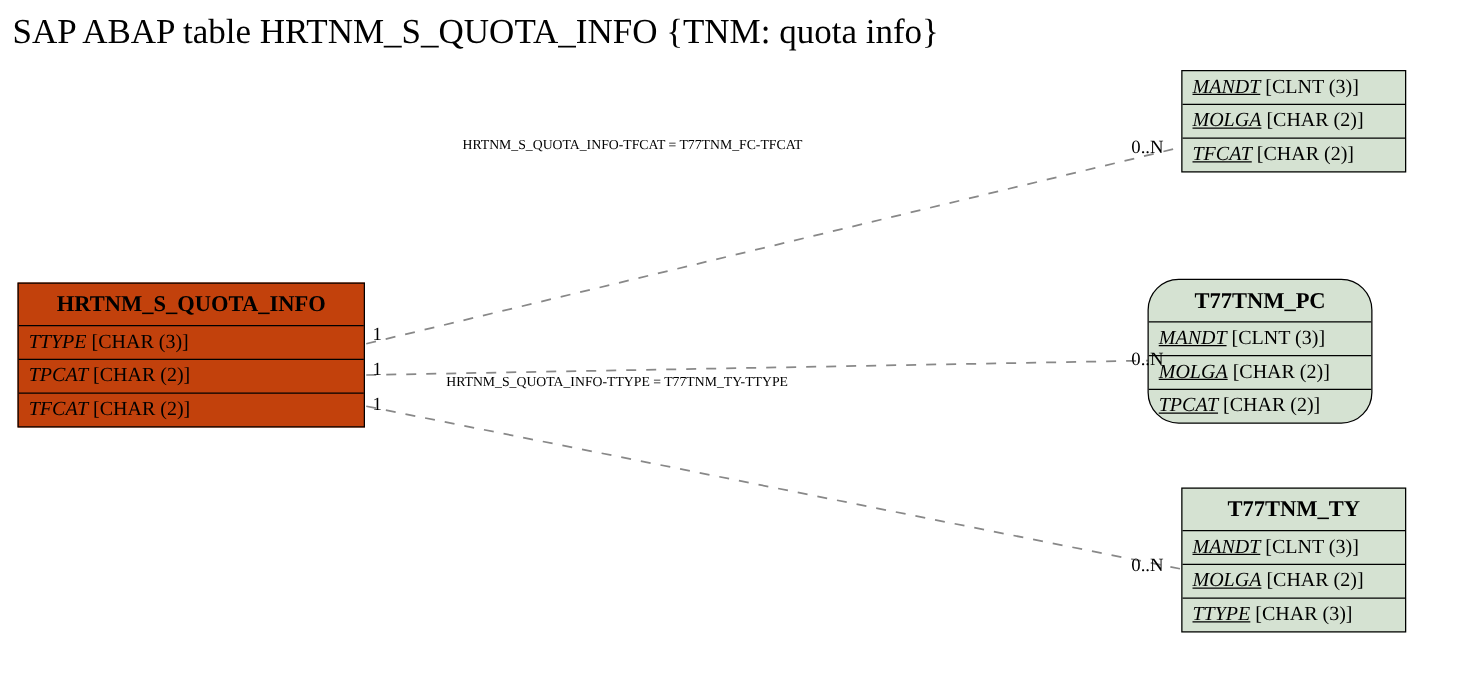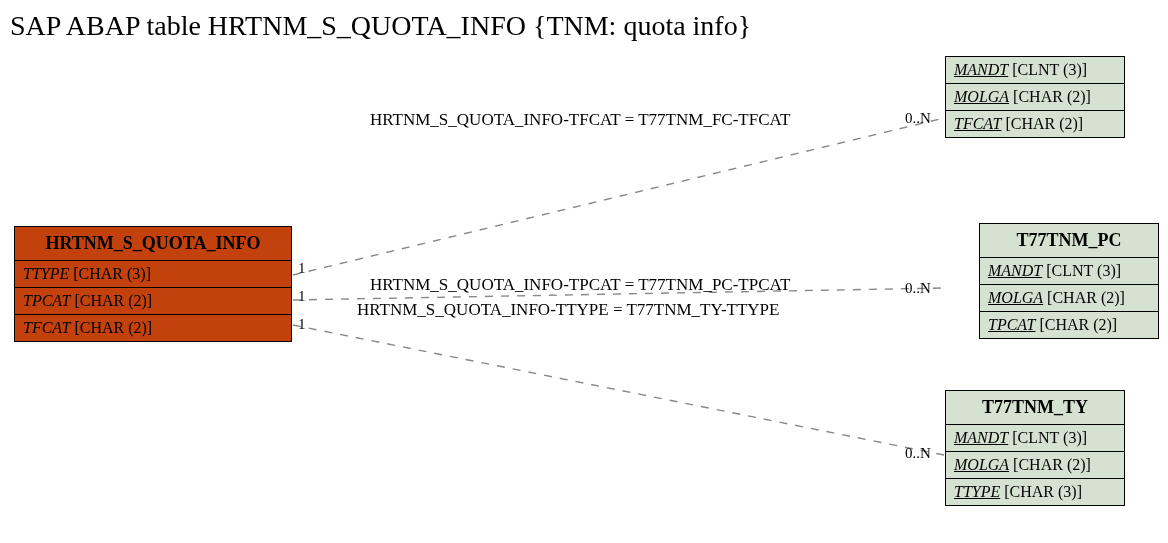--- a/index.html
+++ b/index.html
@@ -59,34 +59,34 @@
     font-style: italic;
   }
   .ent .fname.underline {
     text-decoration: underline;
   }
   .ent .ftype {
     font-style: normal;
   }
   .rel-label {
     position: absolute;
-    font-size: 17px;
+    font-size: 11px;
     white-space: nowrap;
     text-align: right;
   }
   .card {
     position: absolute;
     font-size: 15px;
     white-space: nowrap;
   }
 
   
   #ent-hrtnm { left: 14px; top: 226px; width: 278px; }
   #ent-fc    { left: 945px; top: 56px;  width: 180px; }
-  #ent-pc    { left: 979px; top: 223px; width: 180px; }
+  #ent-pc    { left: 918px; top: 223px; width: 180px; border-radius: 25px; }
   #ent-ty    { left: 945px; top: 390px; width: 180px; }
 </style>
 </head>
 <body>
 
 <div class="stage">
 
   <div class="title">SAP ABAP table HRTNM_S_QUOTA_INFO {TNM: quota info}</div>
 
   <svg class="connectors">
@@ -152,21 +152,20 @@
       <span class="fname underline">MOLGA</span>
       <span class="ftype">[CHAR (2)]</span>
     </div>
     <div class="row">
       <span class="fname underline">TTYPE</span>
       <span class="ftype">[CHAR (3)]</span>
     </div>
   </div>
 
   <div class="rel-label" style="left:370px; top:110px;">HRTNM_S_QUOTA_INFO-TFCAT = T77TNM_FC-TFCAT</div>
-  <div class="rel-label" style="left:370px; top:275px;">HRTNM_S_QUOTA_INFO-TPCAT = T77TNM_PC-TPCAT</div>
   <div class="rel-label" style="left:357px; top:300px;">HRTNM_S_QUOTA_INFO-TTYPE = T77TNM_TY-TTYPE</div>
 
   <div class="card" style="left:298px; top:260px;">1</div>
   <div class="card" style="left:298px; top:288px;">1</div>
   <div class="card" style="left:298px; top:316px;">1</div>
 
   <div class="card" style="left:905px; top:110px;">0..N</div>
   <div class="card" style="left:905px; top:280px;">0..N</div>
   <div class="card" style="left:905px; top:445px;">0..N</div>
 

